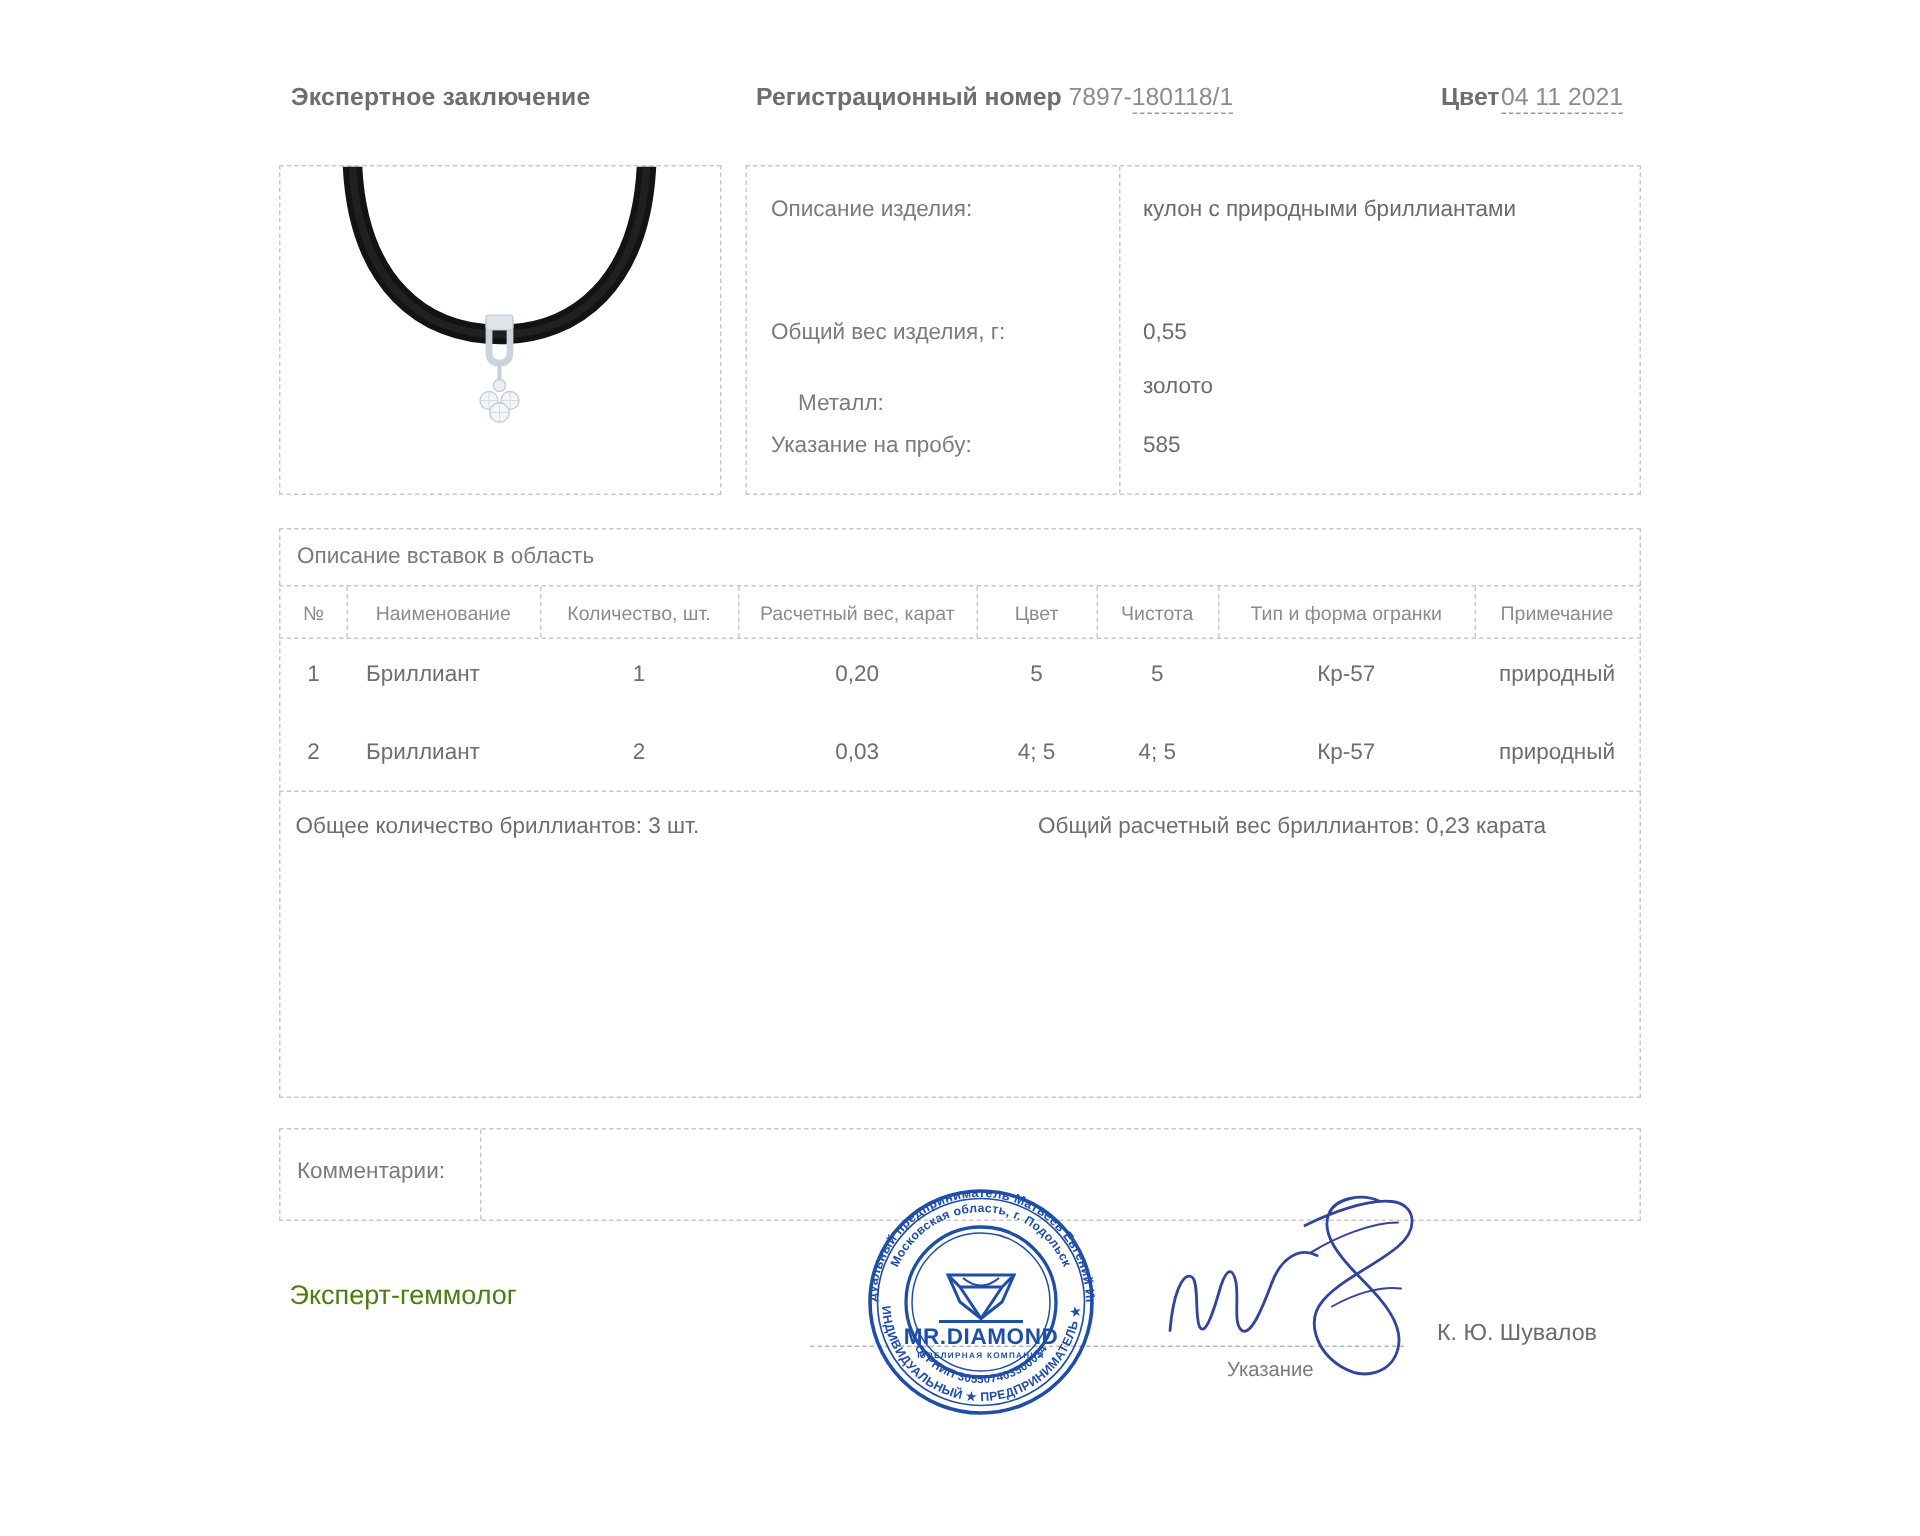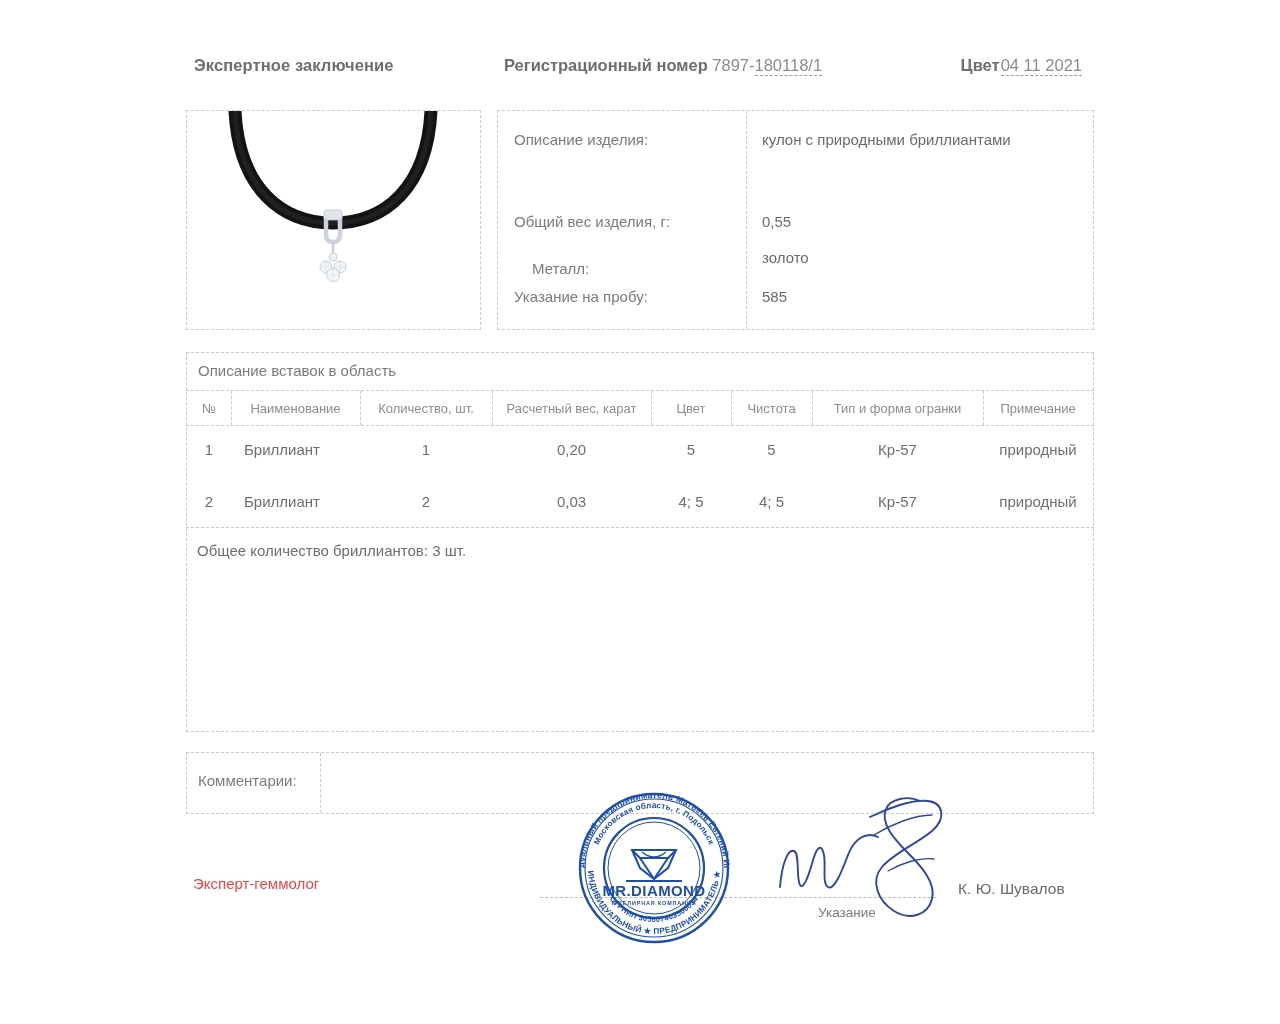--- a/index.html
+++ b/index.html
@@ -133,22 +133,22 @@
     width: 0; height: 60px;
     border-left: 1px dashed #c9c9c9;
   }
   #comments-label {
     position: absolute; left: 198px; top: 772px;
     font-size: 15px; color: #7b7b7b; white-space: nowrap;
   }
 
   
   #expert-title {
-    position: absolute; left: 193px; top: 875px;
-    font-size: 15px; color: #ef4444; white-space: nowrap;
+    position: absolute; left: 193px; top: 853px;
+    font-size: 18px; color: #4d7c0f; white-space: nowrap;
   }
   #expert-note {
     position: absolute; left: 193px; top: 873px;
     font-size: 12.5px; color: #6e6e6e;
     line-height: 15px;
   }
   #sig-line {
     position: absolute; left: 540px; top: 897px;
     width: 396px; height: 0;
     border-top: 1px dashed #b9b9b9;
@@ -274,20 +274,21 @@
   <div class="cell body" style="left:187px; top:493px; width:44px;">2</div>
   <div class="cell body" style="left:231px; top:493px; width:129px; text-align:left; padding-left:13px;">Бриллиант</div>
   <div class="cell body" style="left:360px; top:493px; width:132px;">2</div>
   <div class="cell body" style="left:492px; top:493px; width:159px;">0,03</div>
   <div class="cell body" style="left:651px; top:493px; width:80px;">4; 5</div>
   <div class="cell body" style="left:731px; top:493px; width:81px;">4; 5</div>
   <div class="cell body" style="left:812px; top:493px; width:171px;">Кр-57</div>
   <div class="cell body" style="left:983px; top:493px; width:110px;">природный</div>
 
   <div class="totals" style="left:197px; top:542px;">Общее количество бриллиантов: 3 шт.</div>
+  <div class="totals" style="left:692px; top:542px;">Общий расчетный вес бриллиантов: 0,23 карата</div>
 
   <div class="dash" id="comments-panel"></div>
   <div id="comments-divider"></div>
   <div id="comments-label">Комментарии:</div>
 
   <div id="expert-title">Эксперт-геммолог</div>
 
   <div id="sig-line"></div>
   <div id="sig-label">Указание</div>
   <div id="expert-name">К. Ю. Шувалов</div>

